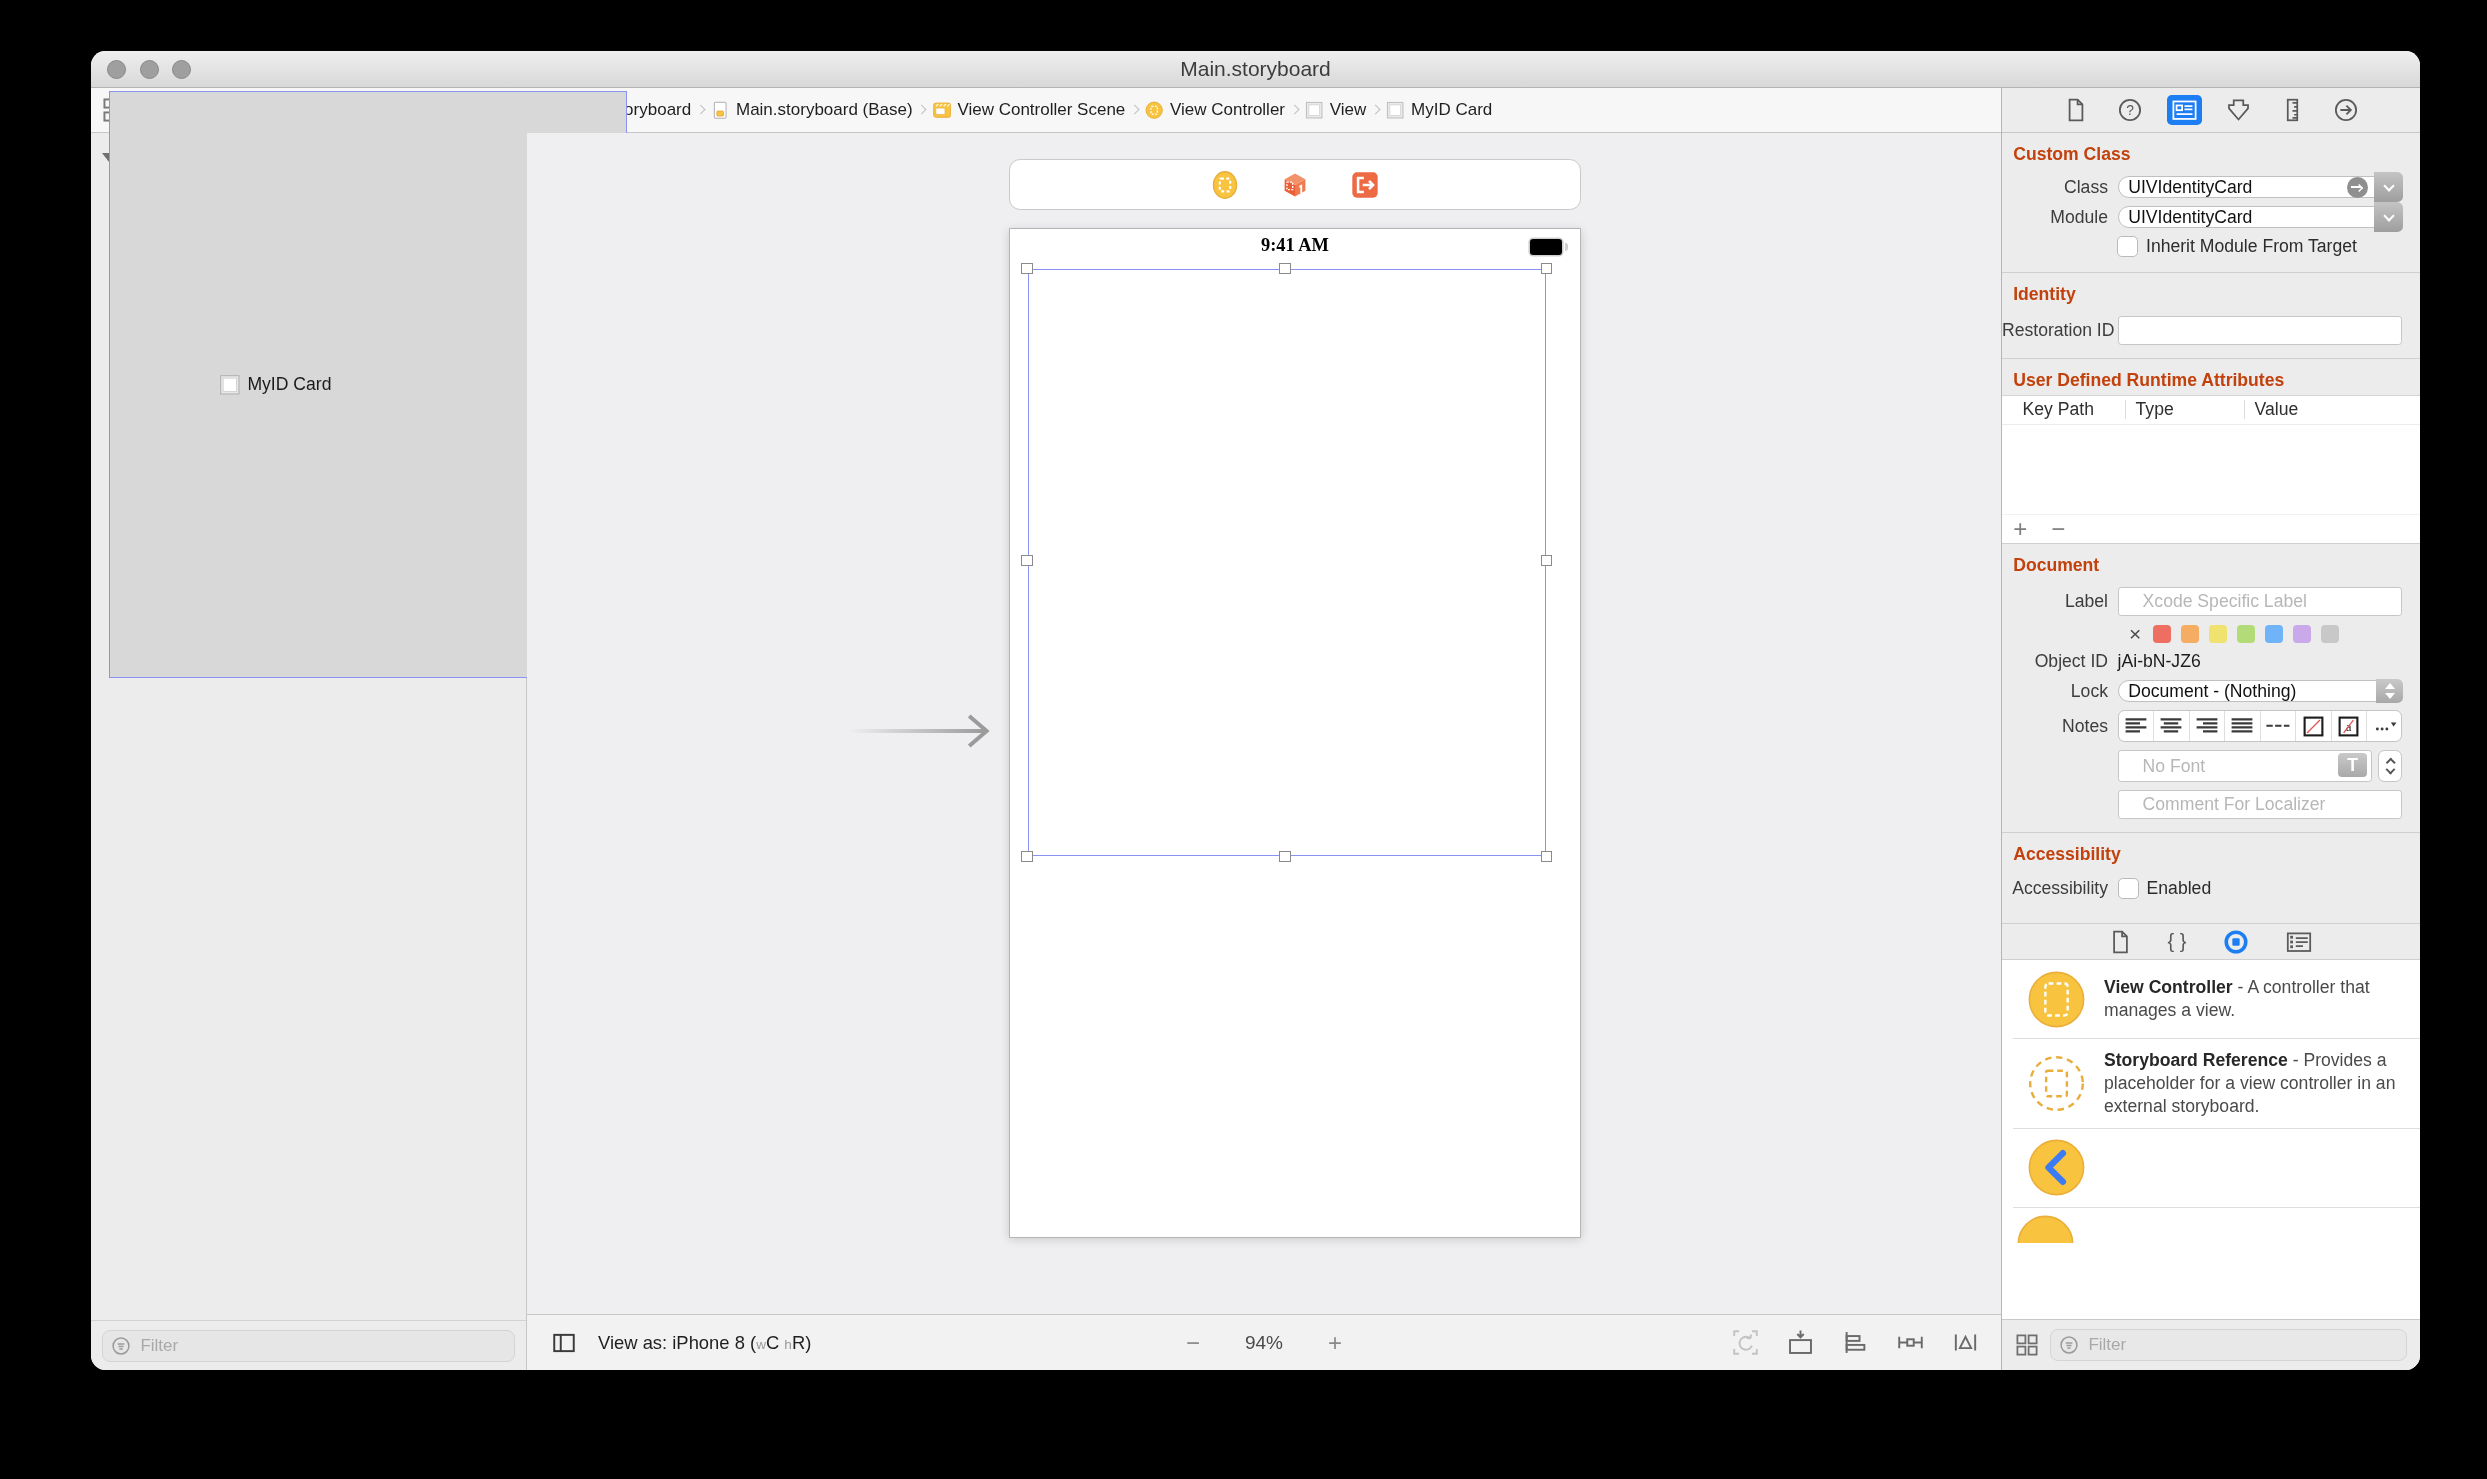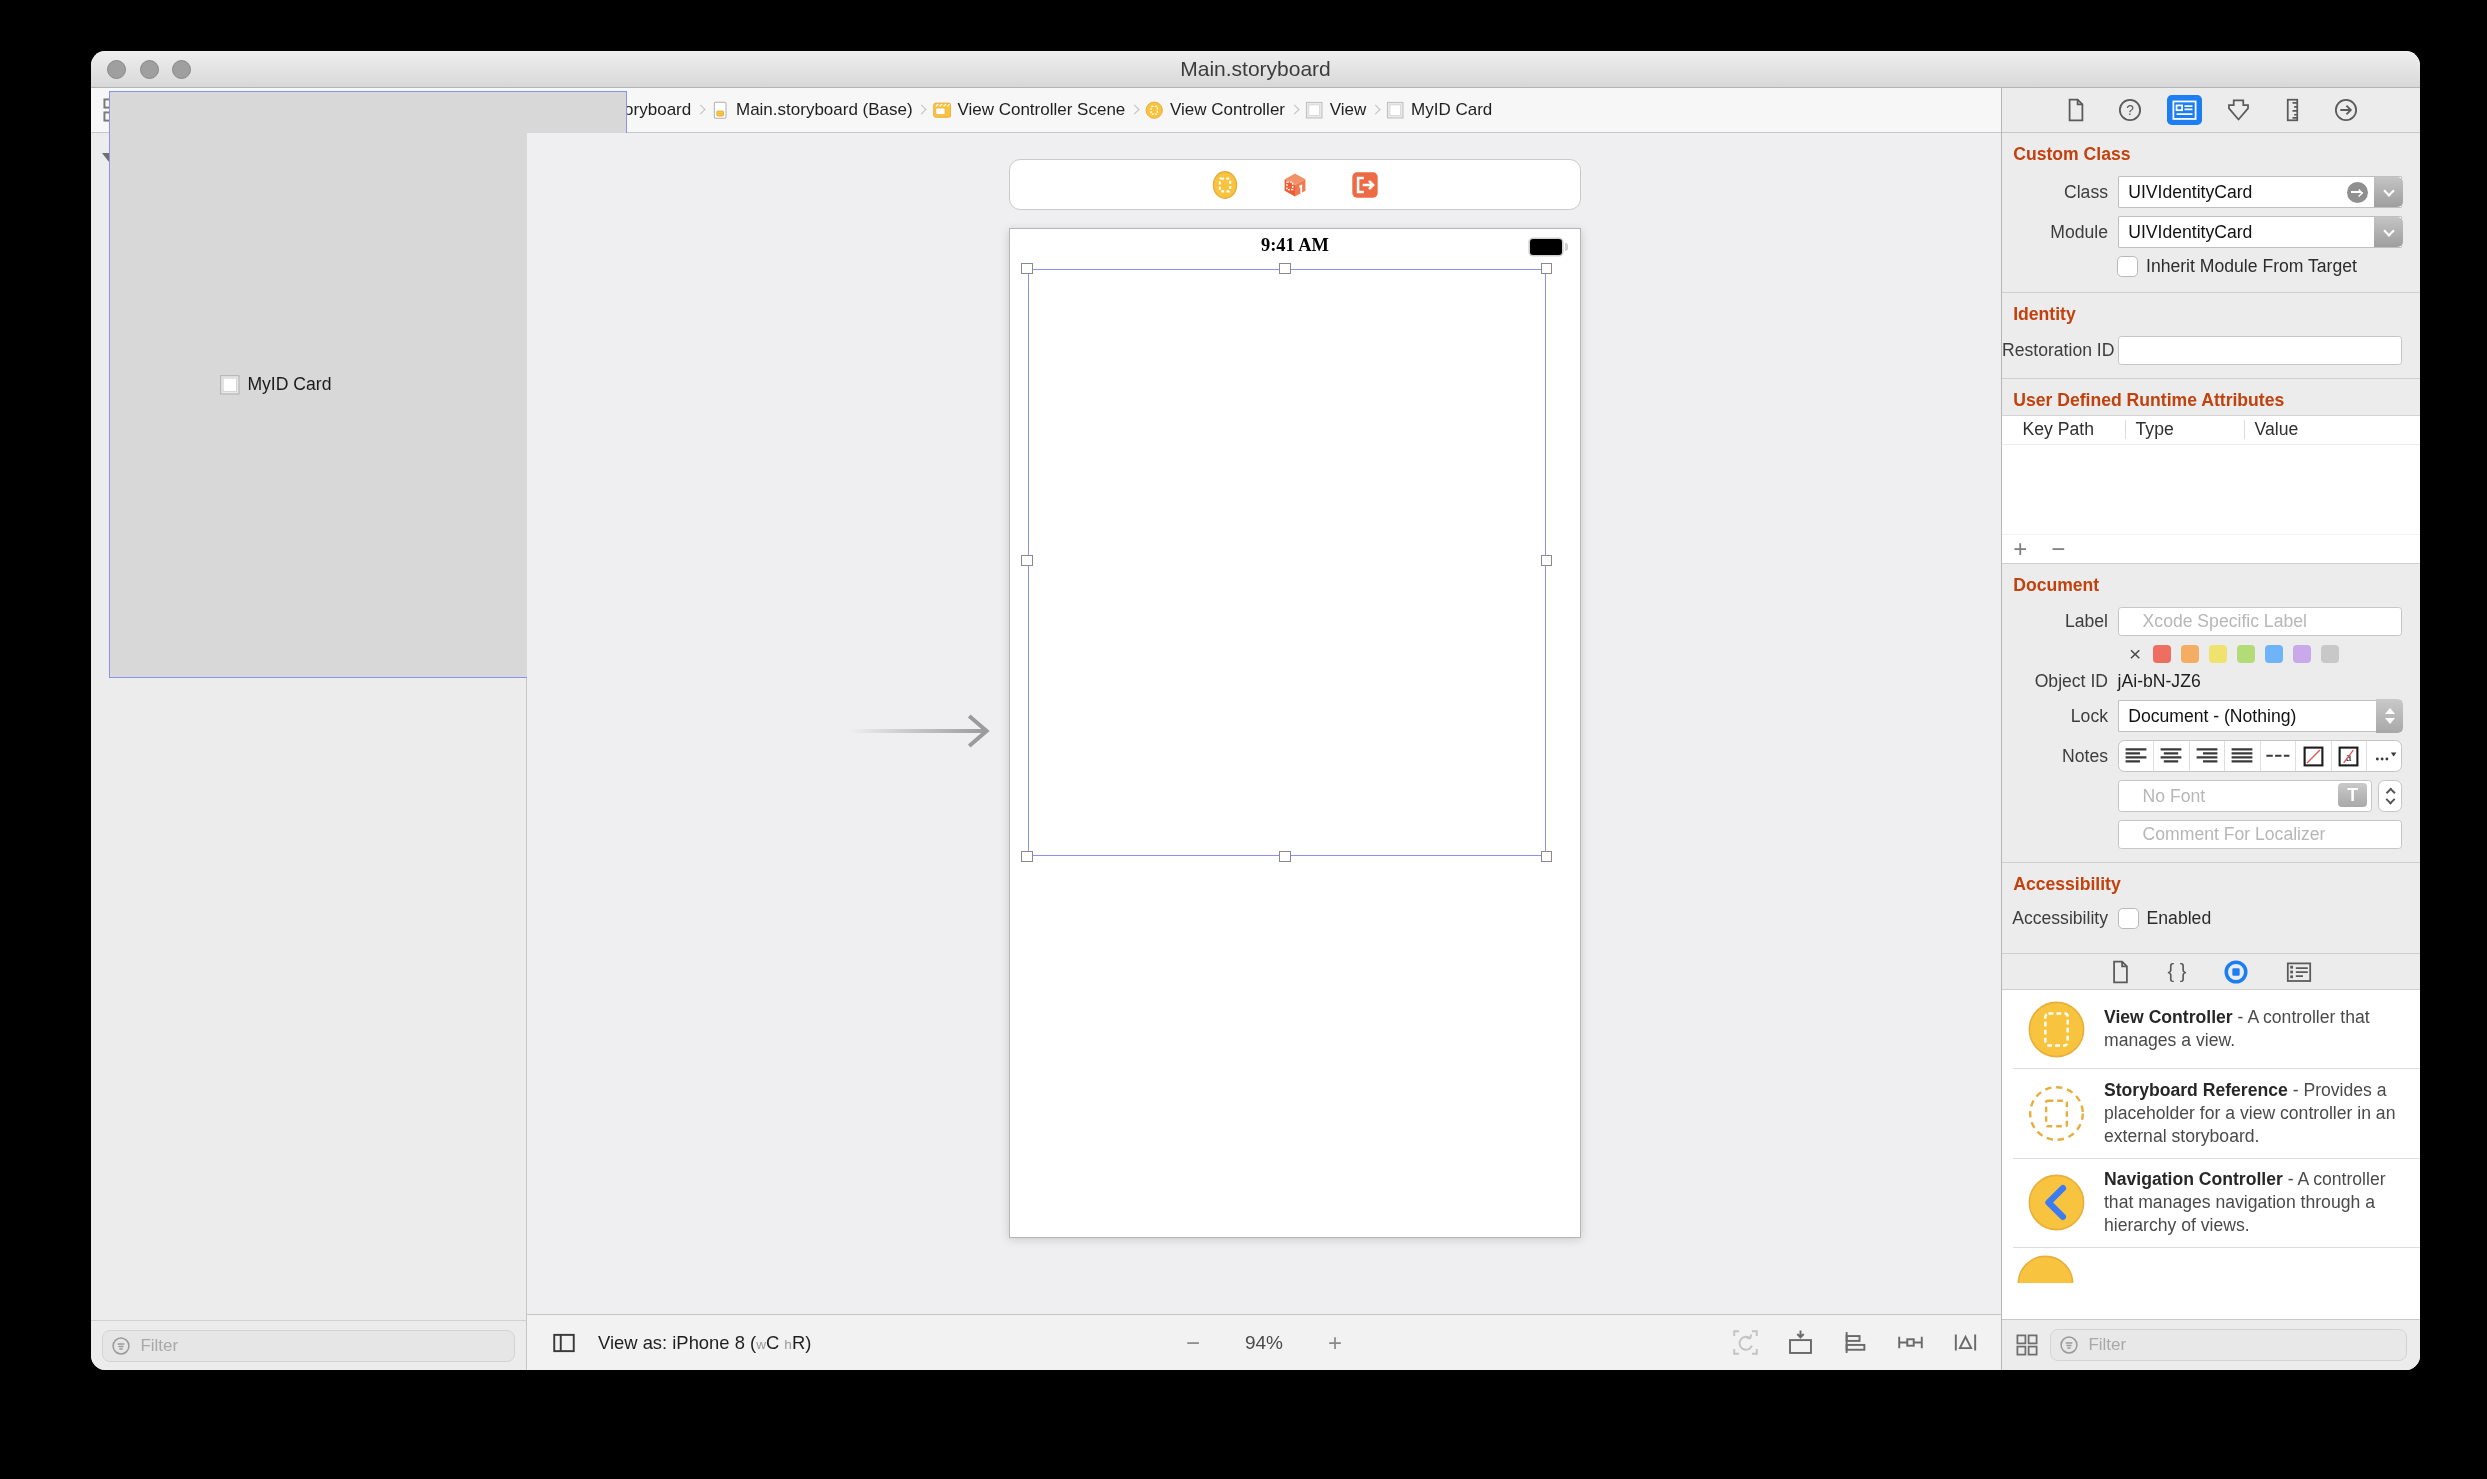--- a/index.html
+++ b/index.html
@@ -82,21 +82,21 @@
   .itab{width:35px;height:30px;display:flex;align-items:center;justify-content:center;border-radius:4.8px;}
   .itab.on{background:#1d7ef3;}
   .stitle{font-size:17.6px;font-weight:bold;color:#c2410c;padding:11.2px 0 3.2px 11.2px;}
   .irow{display:flex;align-items:center;margin:8px 17.6px 0 0;}
   .ilabel{width:106px;text-align:right;font-size:17.6px;color:#3d3d3d;flex:none;margin-right:9.6px;white-space:nowrap;}
   .grow{flex:1;min-width:0;}
   .tfield{height:29px;background:#fff;border:1.6px solid #c6c6c6;border-radius:3.2px;display:flex;align-items:center;}
   .tfield input{flex:1;border:none;outline:none;background:transparent;font-size:17.6px;color:#1d1d1d;
                 padding:0 24px;min-width:0;}
   .tfield input::placeholder{color:#b7b7b7;}
-  .combo{position:relative;height:32px;background:#fff;border:1.6px solid #c0c0c0;border-radius:1px;
+  .combo{position:relative;height:22px;background:#fff;border:1.6px solid #c0c0c0;border-radius:13px;
          display:flex;align-items:center;font-size:17.6px;color:#111;padding-left:9.6px;}
   .combo .val{flex:1;white-space:nowrap;overflow:hidden;}
   .dd{width:29px;height:30px;margin:-1.6px -1.6px -1.6px 0;border-radius:0 5.6px 5.6px 0;flex:none;
       background:linear-gradient(#c4c4c4,#9e9e9e);display:flex;align-items:center;justify-content:center;}
   .chev-dn{width:8px;height:8px;border-left:2.4px solid #fff;border-bottom:2.4px solid #fff;transform:rotate(-45deg);margin-top:-3.2px;}
   .goarrow{width:21px;height:21px;border-radius:50%;background:#8f8f8f;position:relative;flex:none;margin-right:6.4px;}
   .goarrow:before{content:"";position:absolute;left:4.8px;top:9.2px;width:9.6px;height:2.4px;background:#fff;}
   .goarrow:after{content:"";position:absolute;right:4px;top:6.8px;width:6.4px;height:6.4px;
                  border-top:2.4px solid #fff;border-right:2.4px solid #fff;transform:rotate(45deg) scale(.7);}
   .cb{width:21px;height:21px;background:#fff;border:1.6px solid #b9b9b9;border-radius:4.8px;flex:none;}
@@ -687,21 +687,20 @@
             <circle cx="37" cy="37" r="33" fill="none" stroke="#e8ad3b" stroke-width="3" stroke-dasharray="8,6"></circle>
             <rect x="24" y="21" width="26" height="32" rx="2" fill="none" stroke="#e8ad3b" stroke-width="3" stroke-dasharray="7,5"></rect>
             </svg>
           <div class="libtxt"><b>Storyboard Reference</b><span> - Provides a placeholder for a view controller in an external storyboard.</span></div>
         </div>
         <div class="libitem">
           <svg width="59" height="59" viewBox="0 0 74 74">
             <circle cx="37" cy="37" r="34" fill="#f8c43f" stroke="#eaaf3a" stroke-width="2"></circle>
             <path d="M45 19 L27 37 L45 55" fill="none" stroke="#3b7cf5" stroke-width="8" stroke-linecap="round" stroke-linejoin="round"></path>
             </svg>
-          <div class="libtxt"><b>Navigation Controller</b><span> - A controller that manages navigation through a hierarchy of views.</span></div>
         </div>
         <div class="libpartial">
           <svg class="circ" width="59" height="59" viewBox="0 0 74 74">
             <circle cx="37" cy="37" r="34" fill="#f8c43f" stroke="#eaaf3a" stroke-width="2"></circle>
             </svg>
         </div>
       </div>
 
       <div class="ifilter">
         <svg width="24" height="24" viewBox="0 0 30 30">

